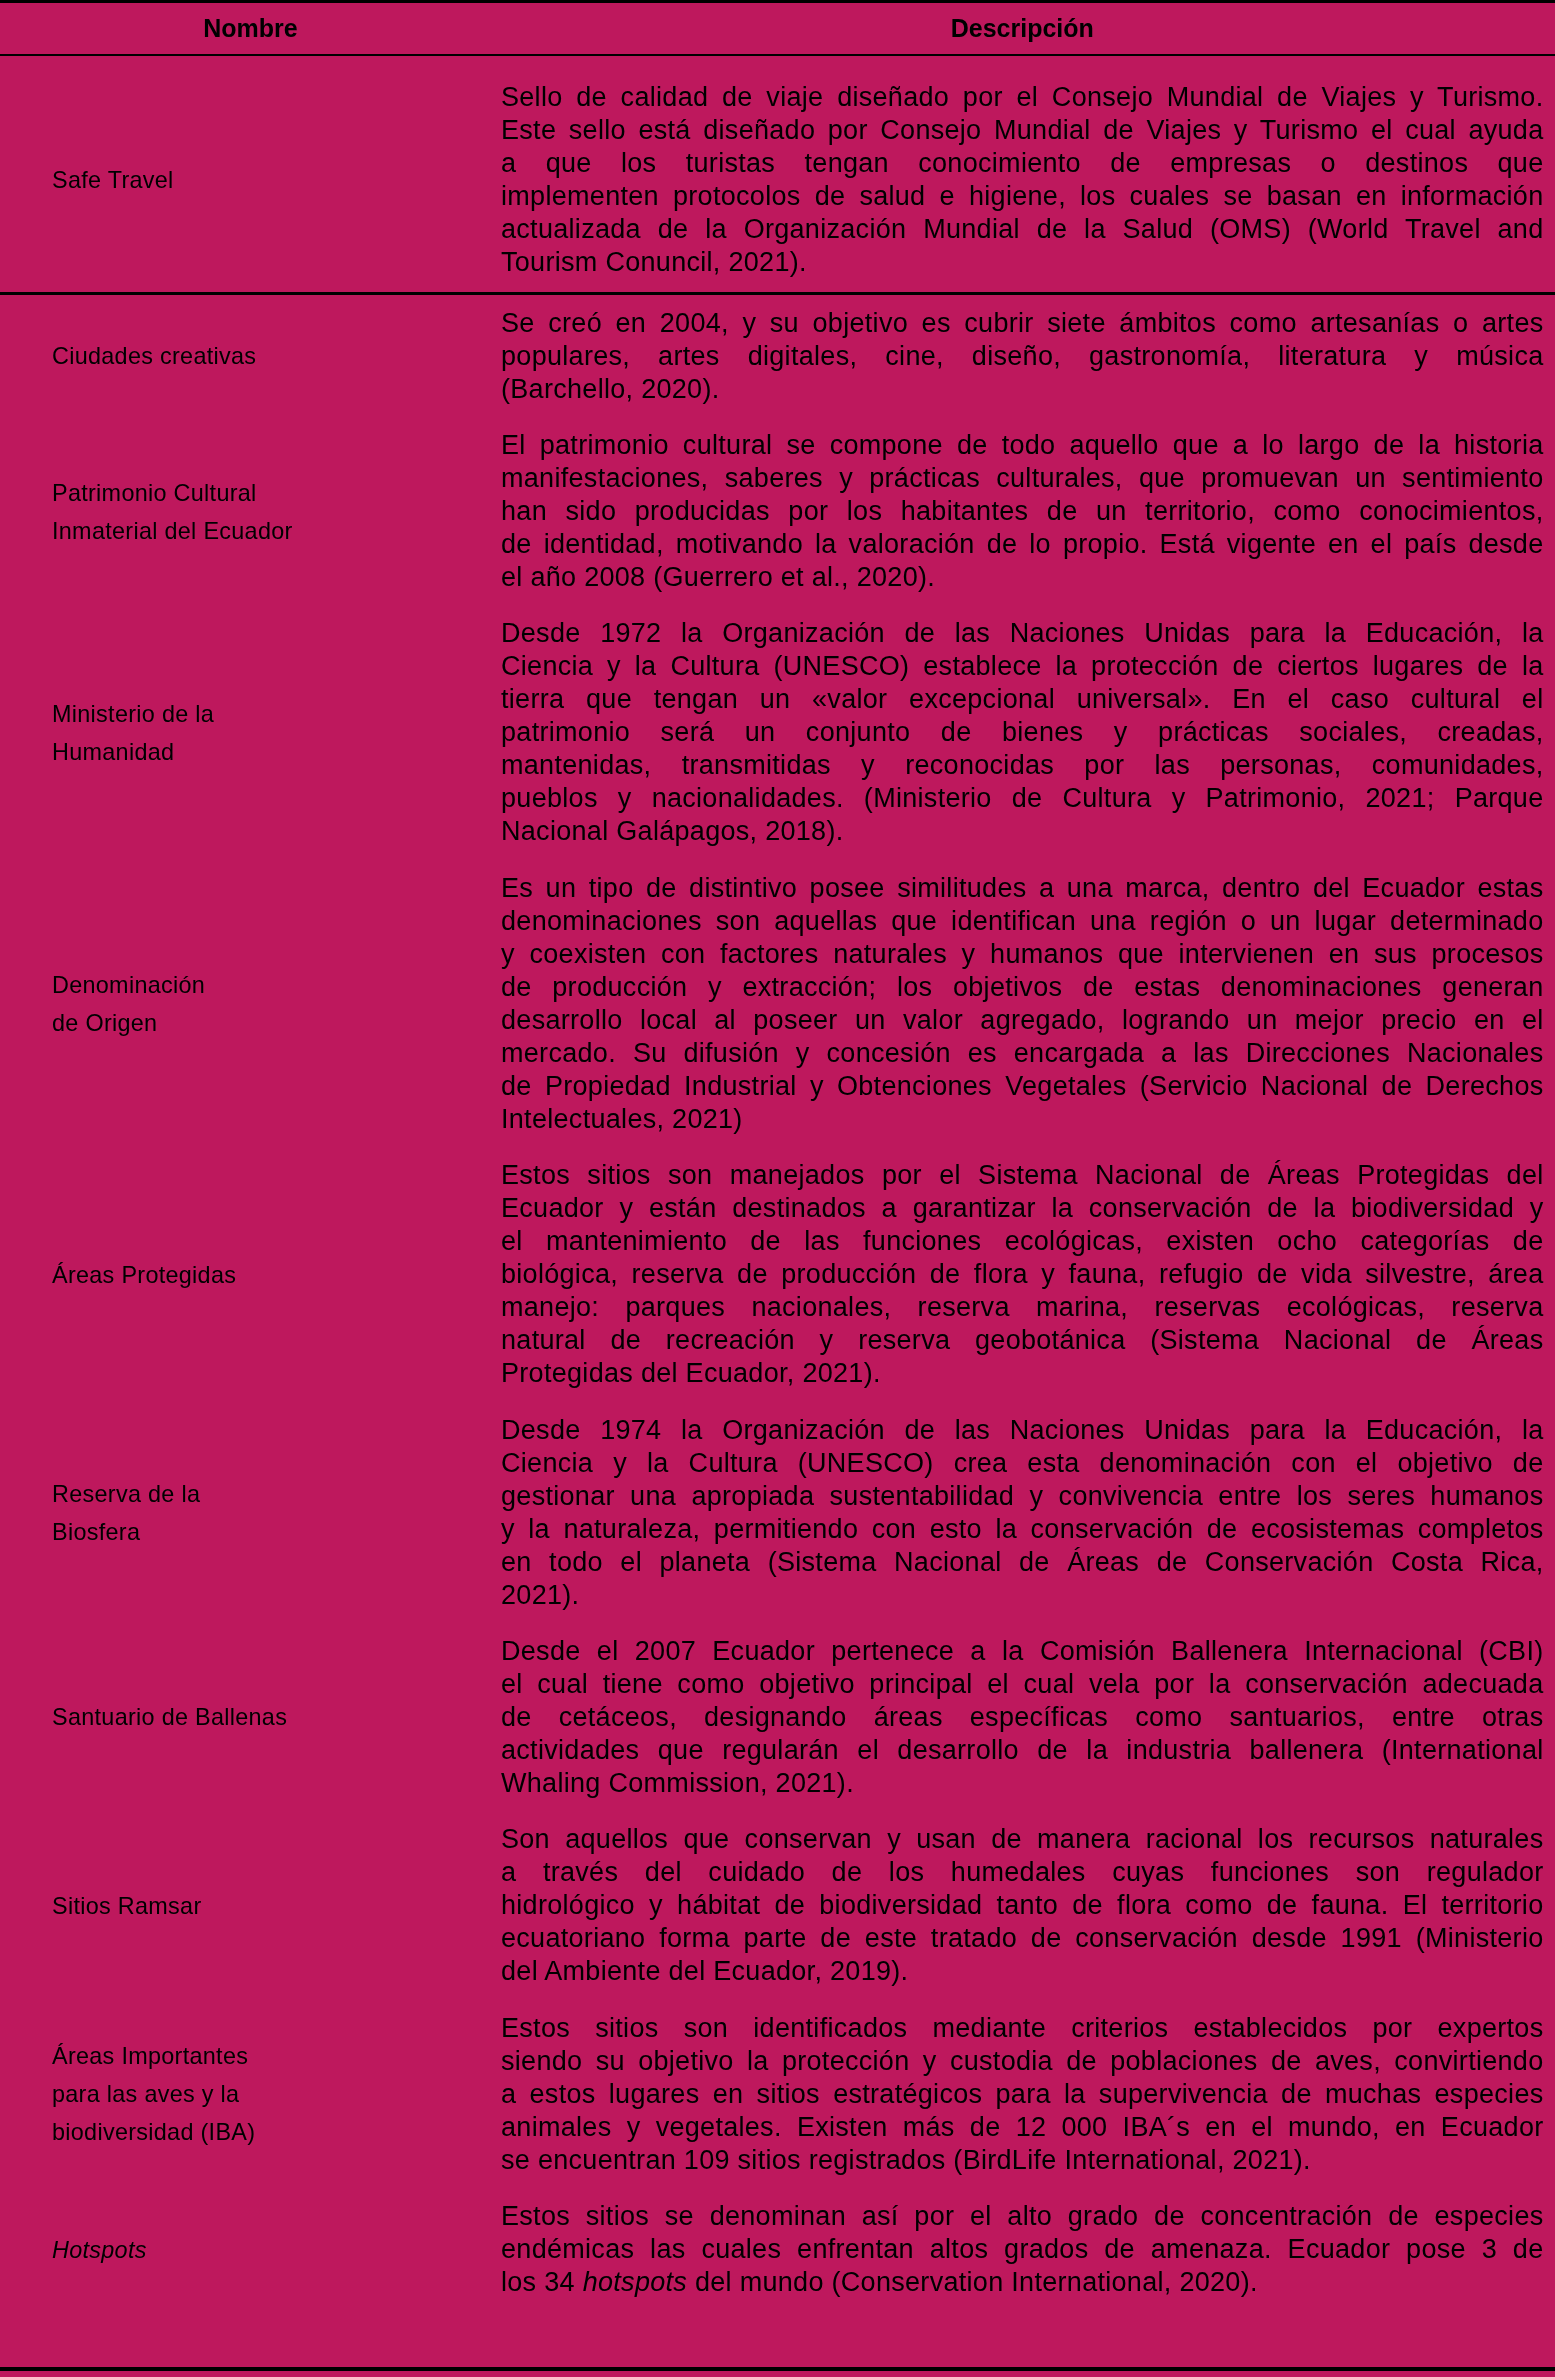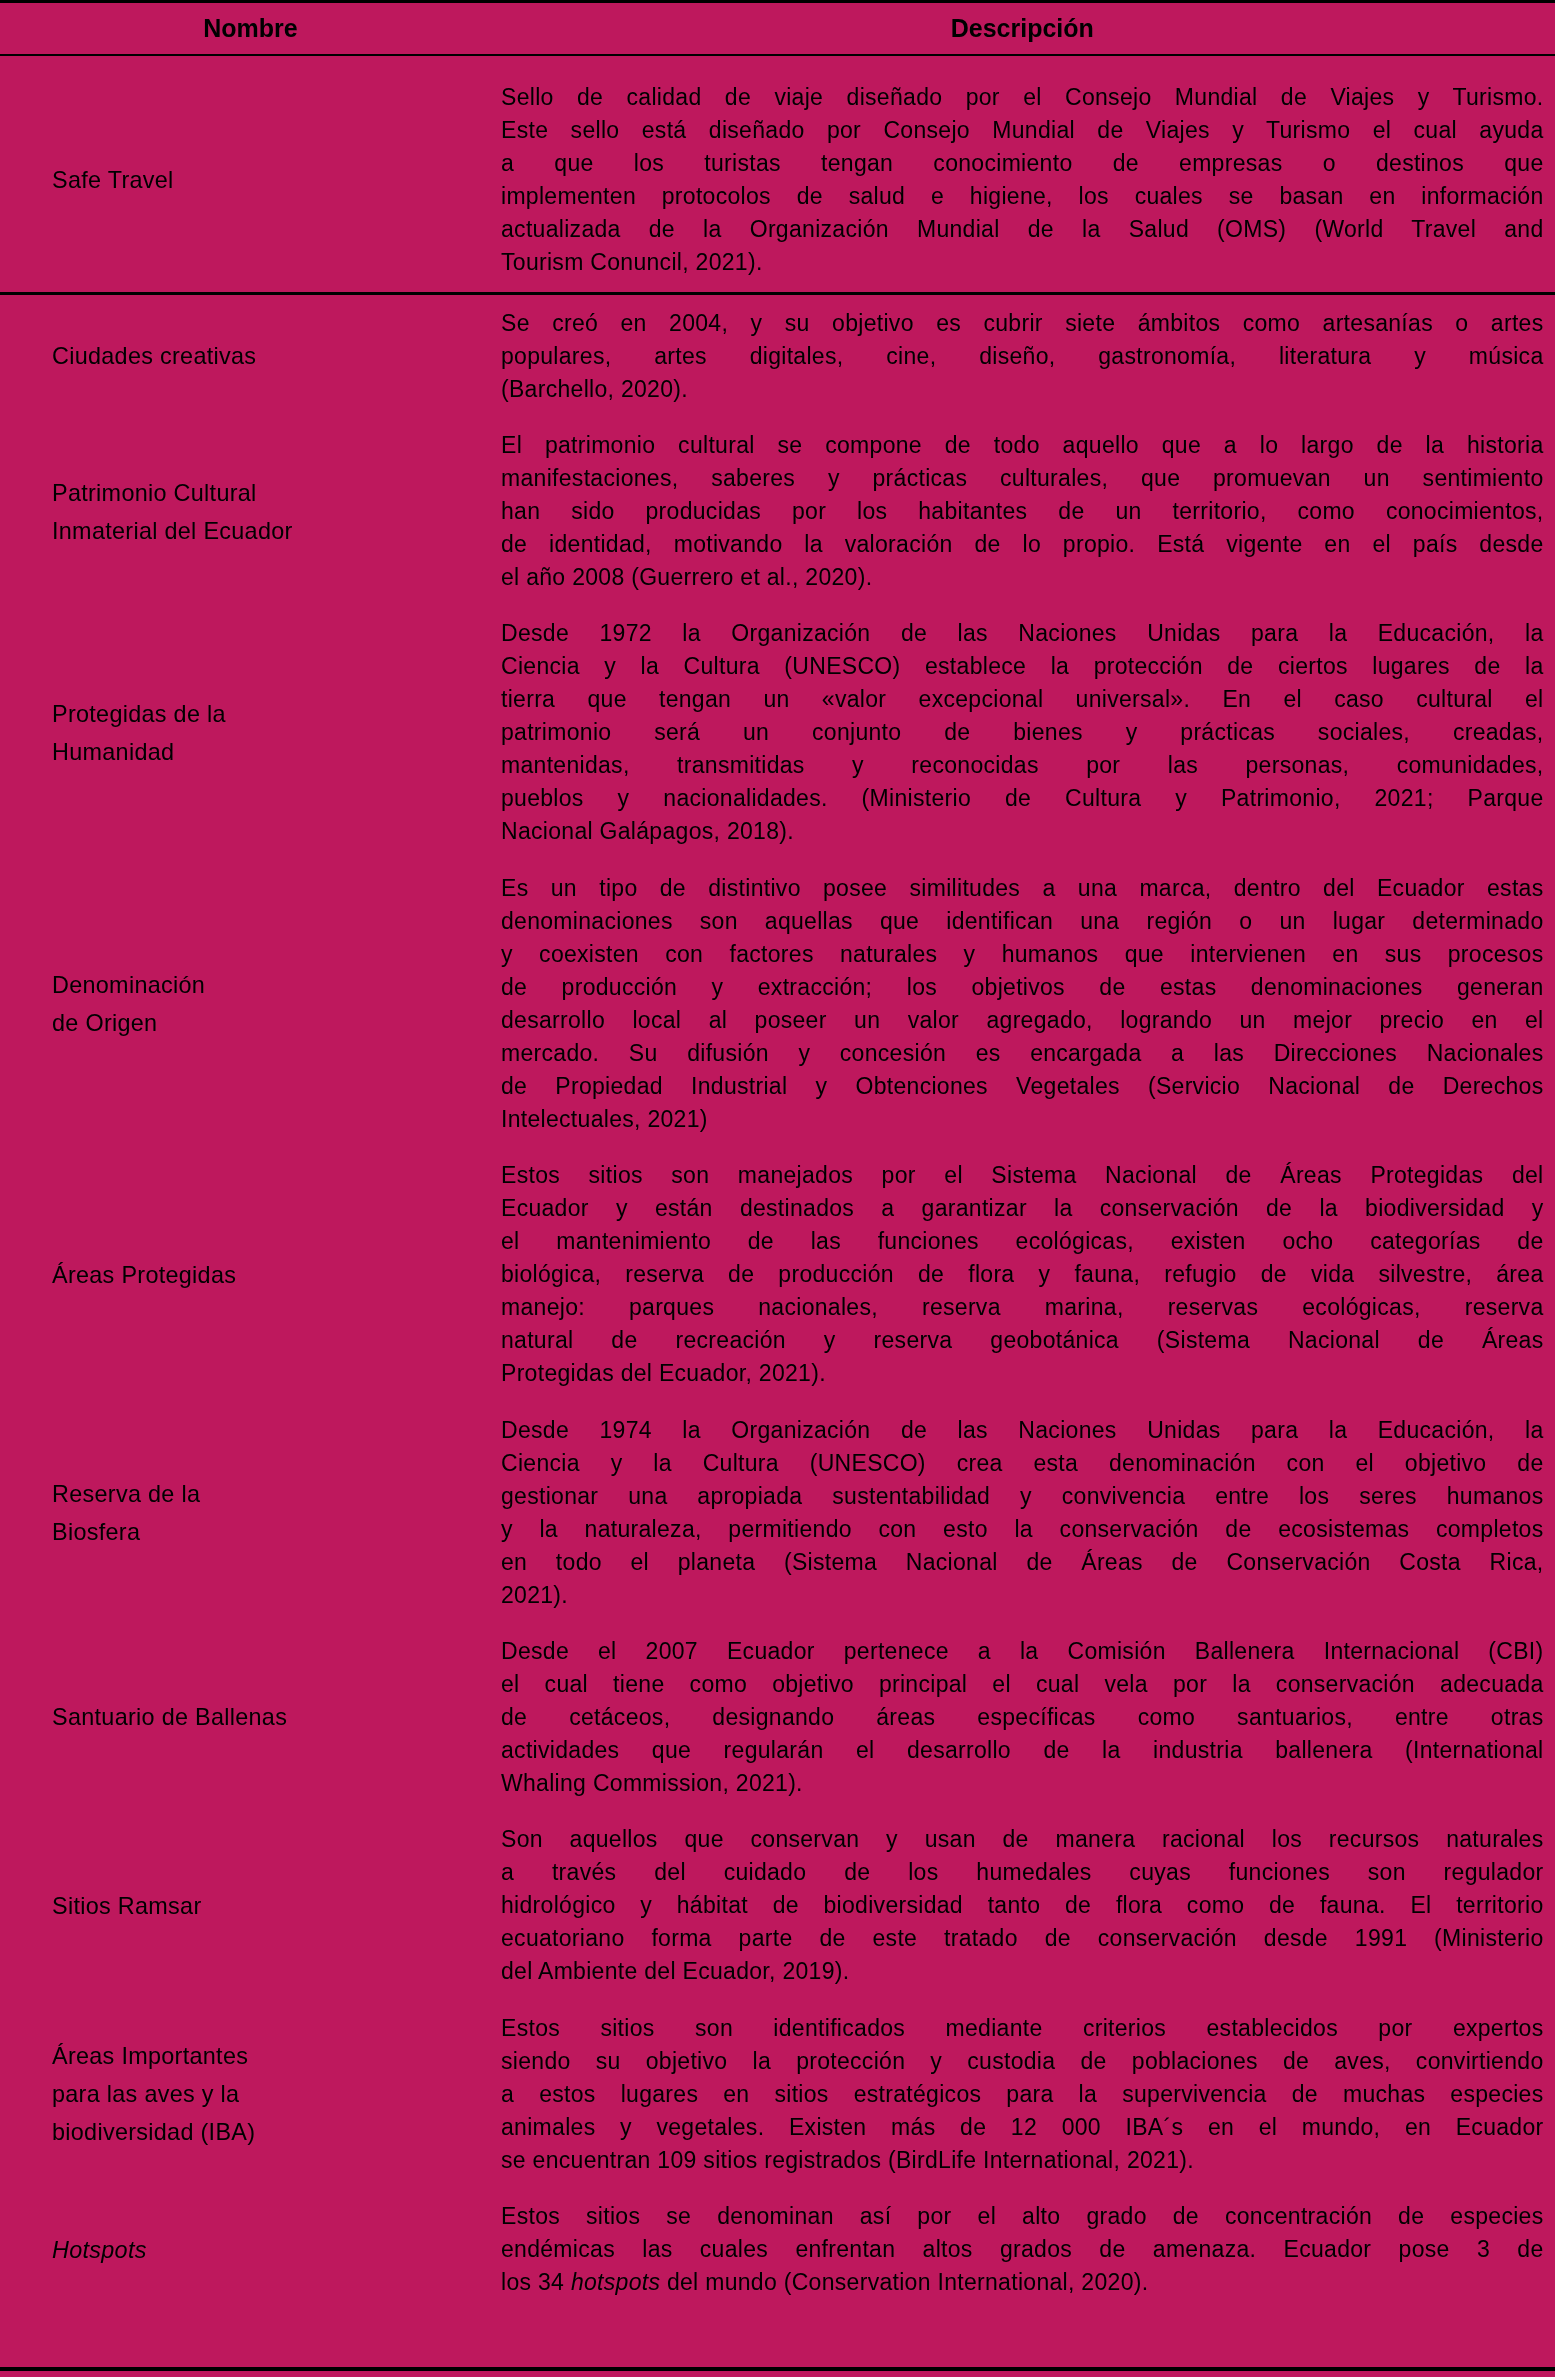--- a/index.html
+++ b/index.html
@@ -72,21 +72,21 @@
     line-height: 38px;
     letter-spacing: 0.3px;
   }
   .name-italic {
     font-style: italic;
   }
   .desc-cell {
     width: 1055px;
     box-sizing: border-box;
     padding-right: 12.5px;
-    font-size: 23px;
+    font-size: 27px;
     line-height: 33px;
     letter-spacing: 0.3px;
   }
   .jl {
     text-align: justify;
     text-align-last: justify;
     white-space: nowrap;
   }
   .ll {
     text-align: left;
@@ -145,21 +145,21 @@
       <div class="jl">El patrimonio cultural se compone de todo aquello que a lo largo de la historia</div>
       <div class="jl">manifestaciones, saberes y prácticas culturales, que promuevan un sentimiento</div>
       <div class="jl">han sido producidas por los habitantes de un territorio, como conocimientos,</div>
       <div class="jl">de identidad, motivando la valoración de lo propio. Está vigente en el país desde</div>
       <div class="ll">el año 2008 (Guerrero et al., 2020).</div>
     </div>
   </div>
 
   <div class="row">
     <div class="name-cell">
-      <div>Protegidas de la</div>
+      <div>Ministerio de la</div>
       <div>Humanidad</div>
     </div>
     <div class="desc-cell">
       <div class="jl">Desde 1972 la Organización de las Naciones Unidas para la Educación, la</div>
       <div class="jl">Ciencia y la Cultura (UNESCO) establece la protección de ciertos lugares de la</div>
       <div class="jl">tierra que tengan un «valor excepcional universal». En el caso cultural el</div>
       <div class="jl">patrimonio será un conjunto de bienes y prácticas sociales, creadas,</div>
       <div class="jl">mantenidas, transmitidas y reconocidas por las personas, comunidades,</div>
       <div class="jl">pueblos y nacionalidades. (Ministerio de Cultura y Patrimonio, 2021; Parque</div>
       <div class="ll">Nacional Galápagos, 2018).</div>

